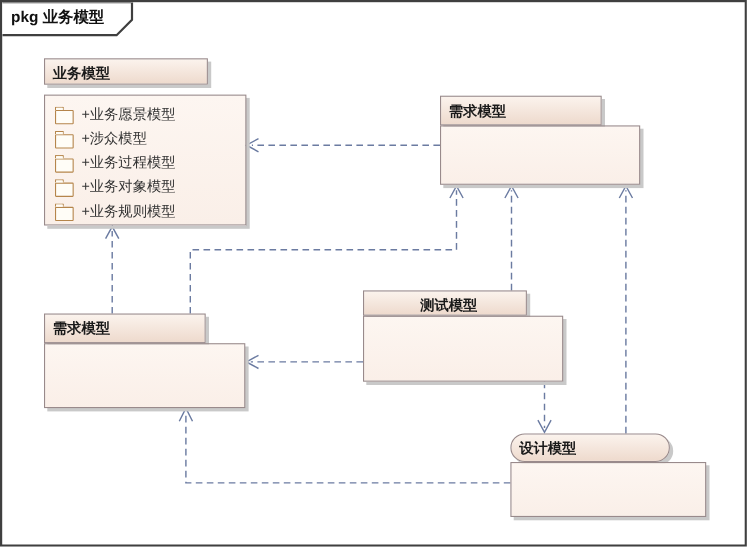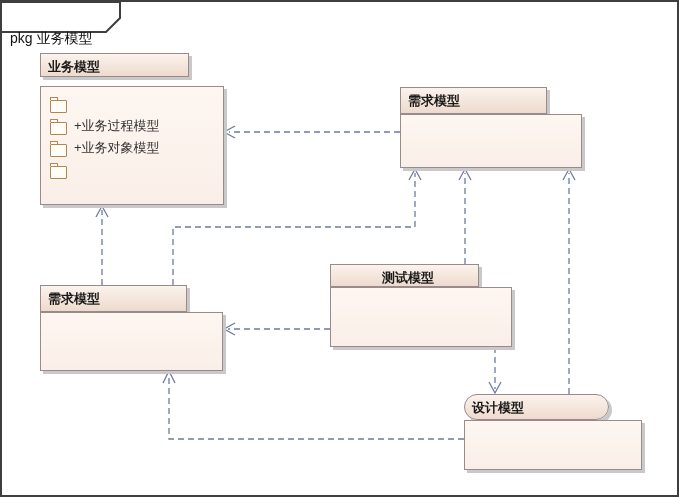--- a/index.html
+++ b/index.html
@@ -1,21 +1,21 @@
 <!DOCTYPE html>
 <html><head>
 <meta charset="utf-8">
 <style>
   html,body{margin:0;padding:0;background:#fff;font-family:"Liberation Sans","DejaVu Sans",sans-serif;}
   #canvas{position:relative;width:679px;height:497px;background:#ffffff;border:2px solid #3f3f3f;box-sizing:border-box;overflow:hidden;}
 
   
   .frame-tab{position:absolute;left:0;top:0;width:130px;height:34px;}
   .frame-tab svg{position:absolute;left:0;top:0;}
-  .frame-tab .lbl{position:absolute;left:8px;top:5px;font-size:14px;font-weight:normal;color:#111;white-space:nowrap;margin-top:23px;}
+  .frame-tab .lbl{position:absolute;left:8px;top:5px;font-size:14px;font-weight:bold;color:#111;white-space:nowrap;}
 
   
   .tab,.body{position:absolute;box-sizing:border-box;border:1px solid #998a8b;box-shadow:3px 3px 0 #c9c9c9;}
   .tab{background:linear-gradient(#fbf3ed,#eedacd);}
   .body{background:linear-gradient(#fdf6f1,#faefe8);}
   .tab .ttl{display:block;padding:4px 0 0 7px;font-size:13px;font-weight:bold;color:#1a1a1a;white-space:nowrap;}
 
   
   .p1t{left:38px;top:51px;width:149px;height:24px;}
   .p1b{left:38px;top:84px;width:184px;height:119px;}
@@ -87,31 +87,37 @@
     <span class="lbl">pkg 业务模型</span>
   </div>
 
   <div class="tab p1t">
     <span class="ttl">业务模型</span>
   </div>
   <div class="body p1b">
     <ul class="elist">
       <li>
         <span class="folder"></span>
+        <span class="txt">+业务愿景模型</span>
+      </li>
+      <li>
+        <span class="folder"></span>
+        <span class="txt">+涉众模型</span>
       </li>
       <li>
         <span class="folder"></span>
         <span class="txt">+业务过程模型</span>
       </li>
       <li>
         <span class="folder"></span>
         <span class="txt">+业务对象模型</span>
       </li>
       <li>
         <span class="folder"></span>
+        <span class="txt">+业务规则模型</span>
       </li>
     </ul>
   </div>
 
   <div class="tab p2t">
     <span class="ttl">需求模型</span>
   </div>
   <div class="body p2b"></div>
 
   <div class="tab p3t">

